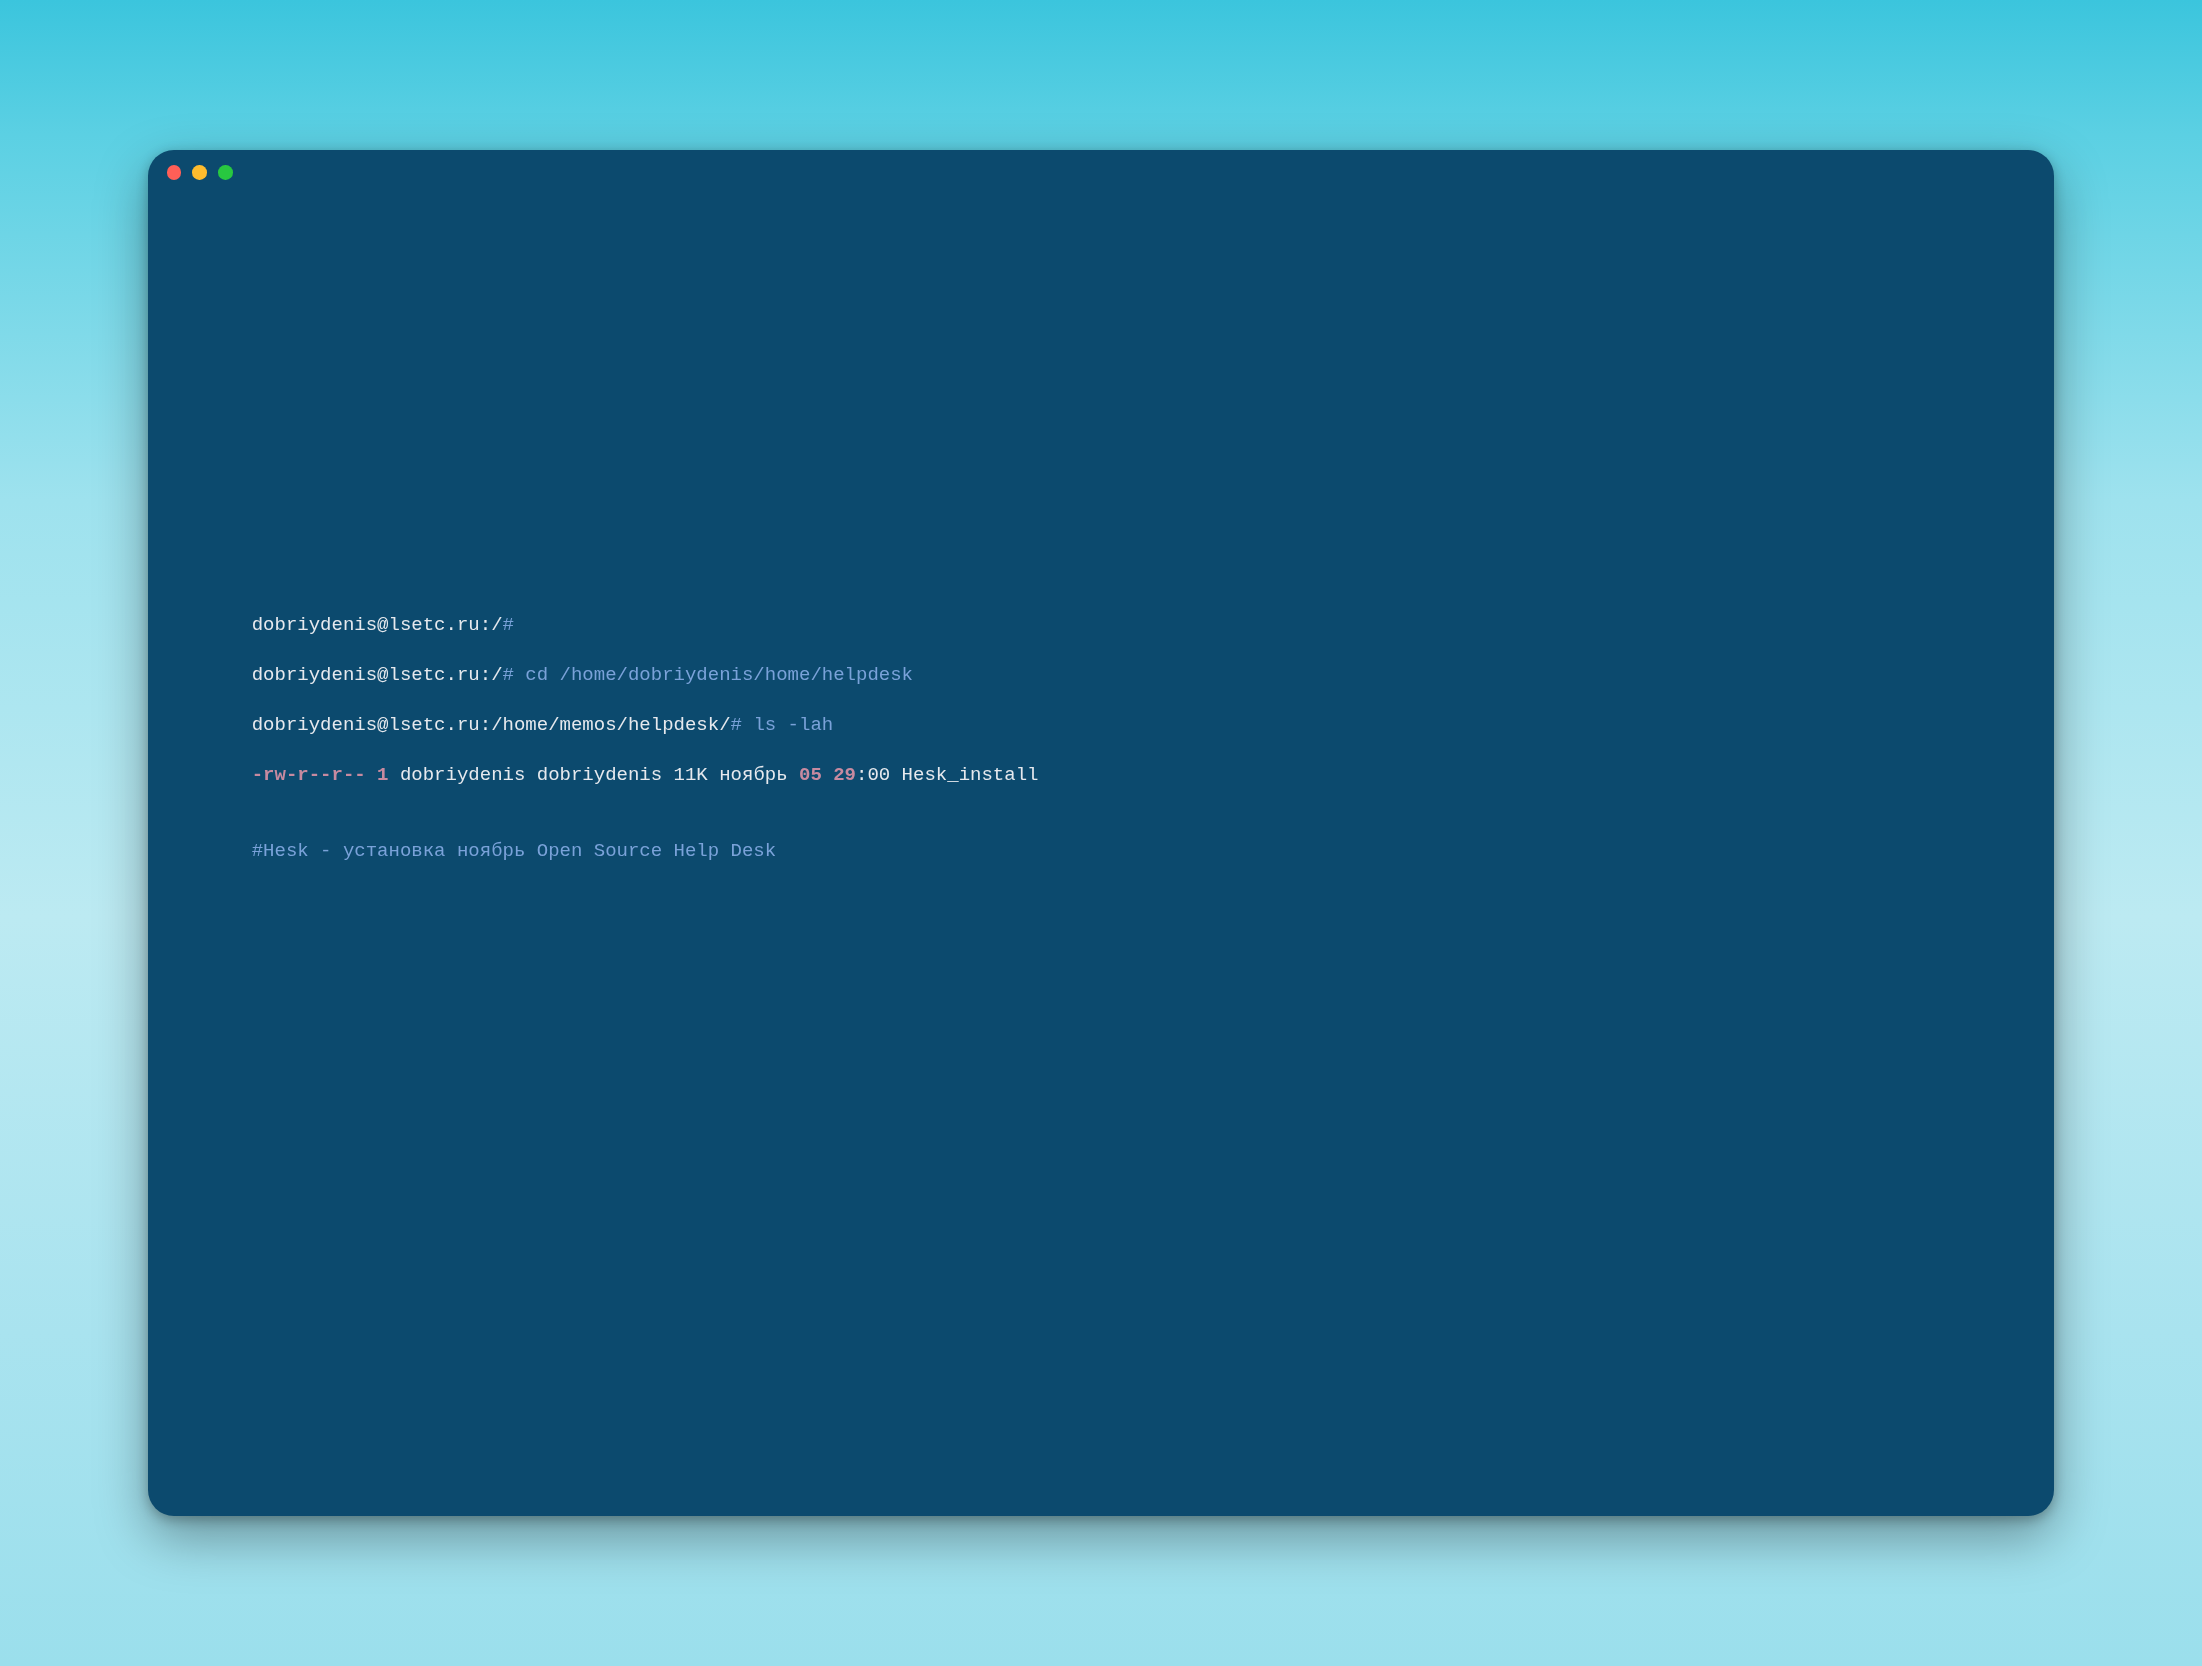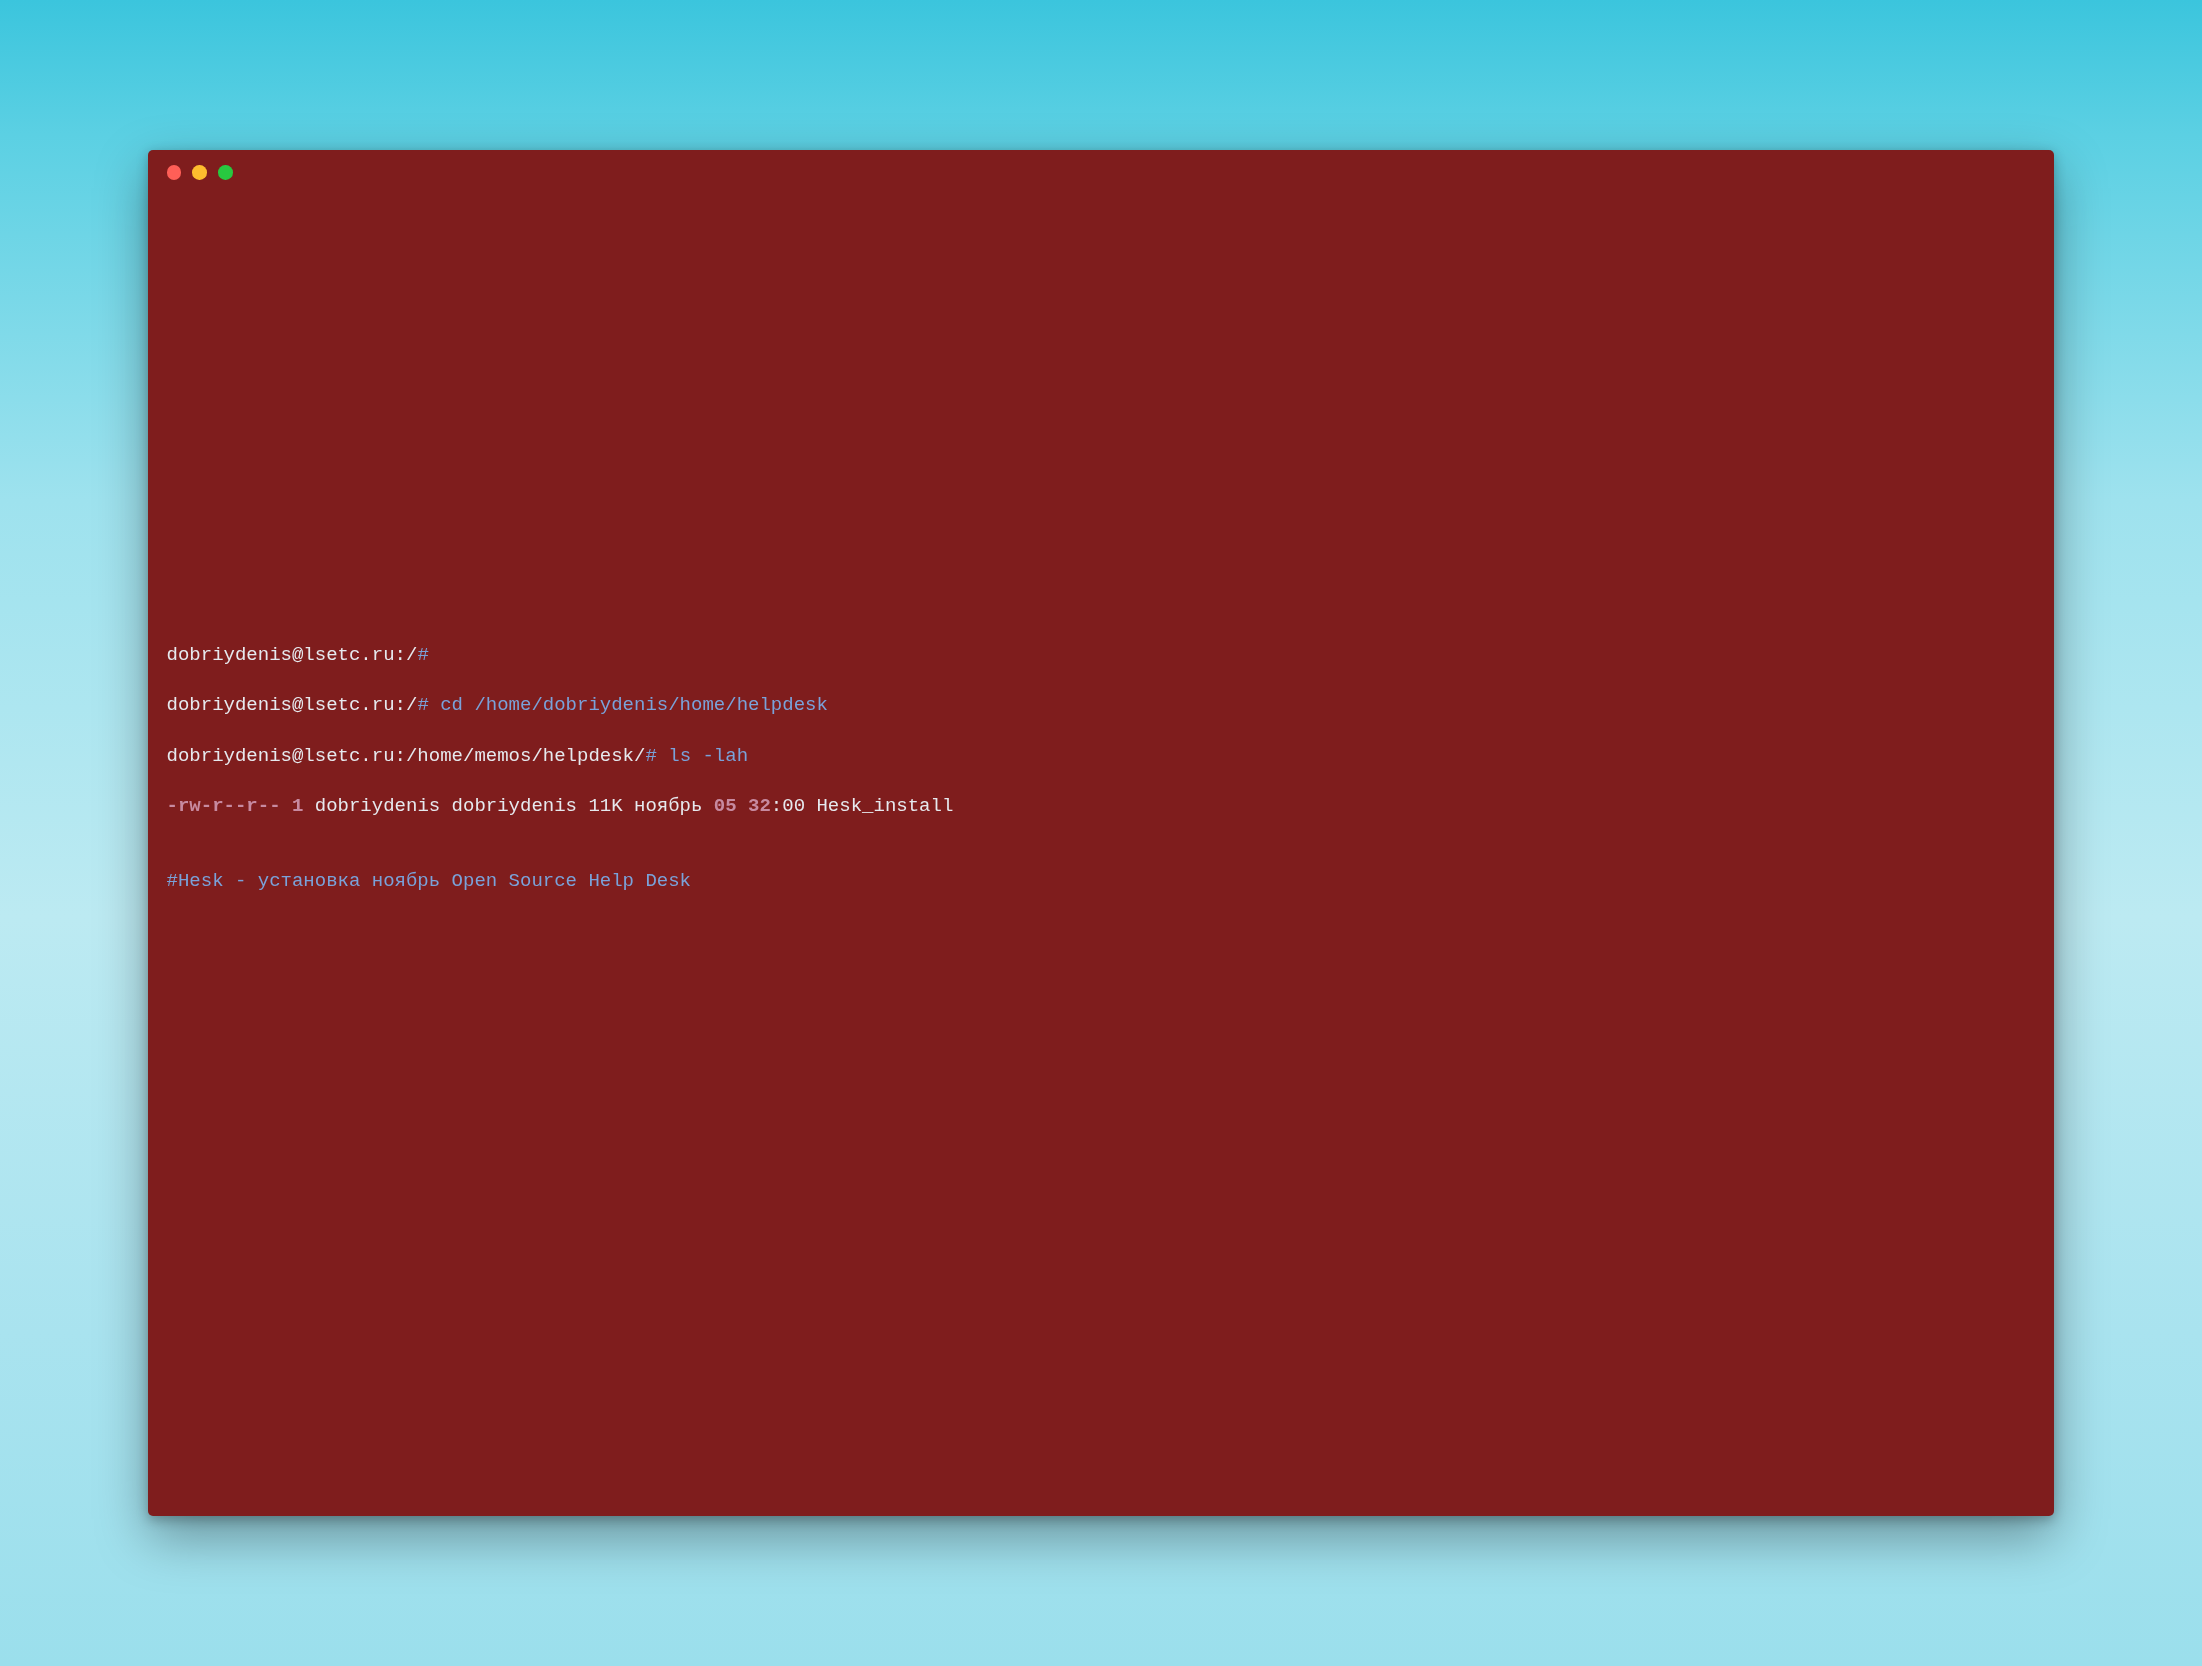--- a/index.html
+++ b/index.html
@@ -19,25 +19,25 @@
     background-size: cover;
     display: flex;
     align-items: center;
     justify-content: center;
     font-family: ui-monospace, SFMono-Regular, Menlo, Monaco, Consolas, "Liberation Mono", "Courier New", monospace;
   }
 
   .terminal-window {
     width: 86.6%;
     height: 82%;
-    background: #7f1d1d;
-    border-radius: 5px;
+    background: #0c4a6e;
+    border-radius: 26px;
     box-shadow: 0 20.6px 52px rgba(0,0,0,0.35), 0 3.4px 12px rgba(0,0,0,0.25);
     display: flex;
-    flex-direction: column;
+    flex-direction: row;
     overflow: hidden;
   }
 
   .titlebar {
     height: 45px;
     display: flex;
     align-items: center;
     padding-left: 19px;
     gap: 11.2px;
     flex: 0 0 auto;
@@ -81,20 +81,20 @@
     <span class="tl-btn tl-minimize"></span>
     <span class="tl-btn tl-zoom"></span>
   </div>
 
   <div class="terminal-body">
     <div class="spacer-top"></div>
     <div class="lines">
 <span class="line"><span class="c-white">dobriydenis@lsetc.ru:/</span><span class="c-blue">#</span></span>
 <span class="line"><span class="c-white">dobriydenis@lsetc.ru:/</span><span class="c-blue"># cd /home/dobriydenis/home/helpdesk</span></span>
 <span class="line"><span class="c-white">dobriydenis@lsetc.ru:/home/memos/helpdesk/</span><span class="c-blue"># ls -lah</span></span>
-<span class="line"><span class="c-accent">-rw-r--r-- </span><span class="c-accent">1</span><span class="c-white"> dobriydenis dobriydenis 11K ноябрь </span><span class="c-accent">05</span><span class="c-white"> </span><span class="c-accent">32</span><span class="c-white">:00 Hesk_install</span></span>
+<span class="line"><span class="c-accent">-rw-r--r-- </span><span class="c-accent">1</span><span class="c-white"> dobriydenis dobriydenis 11K ноябрь </span><span class="c-accent">05</span><span class="c-white"> </span><span class="c-accent">29</span><span class="c-white">:00 Hesk_install</span></span>
 <span class="line"></span>
 <span class="line c-blue">#Hesk - установка ноябрь Open Source Help Desk</span>
     </div>
   </div>
 
 </div>
 
 
 </body></html>

